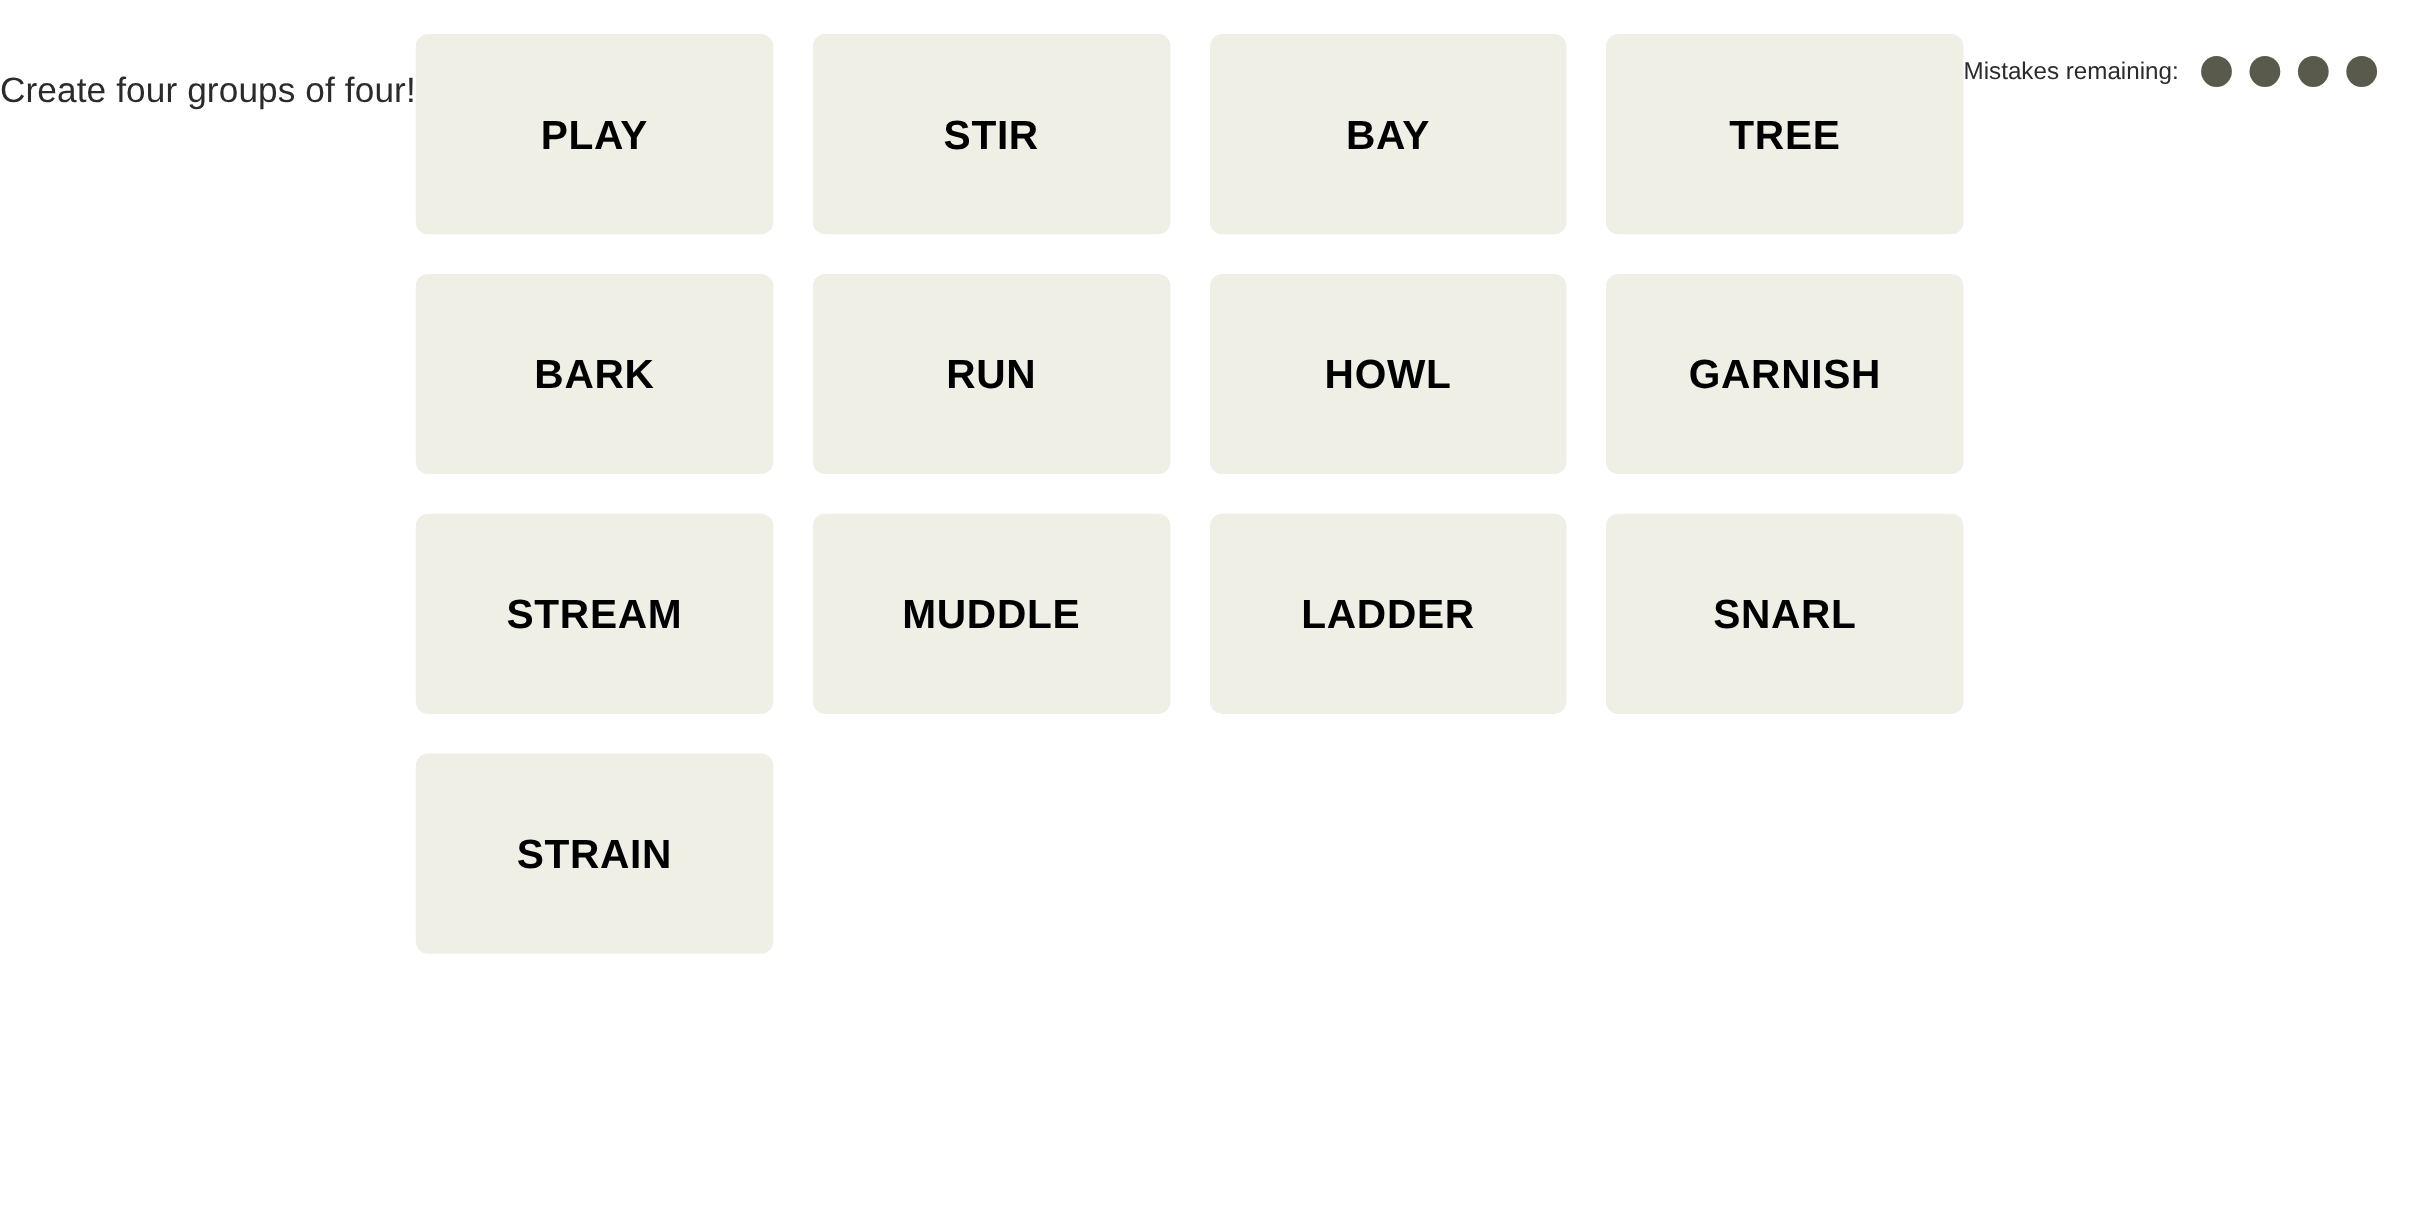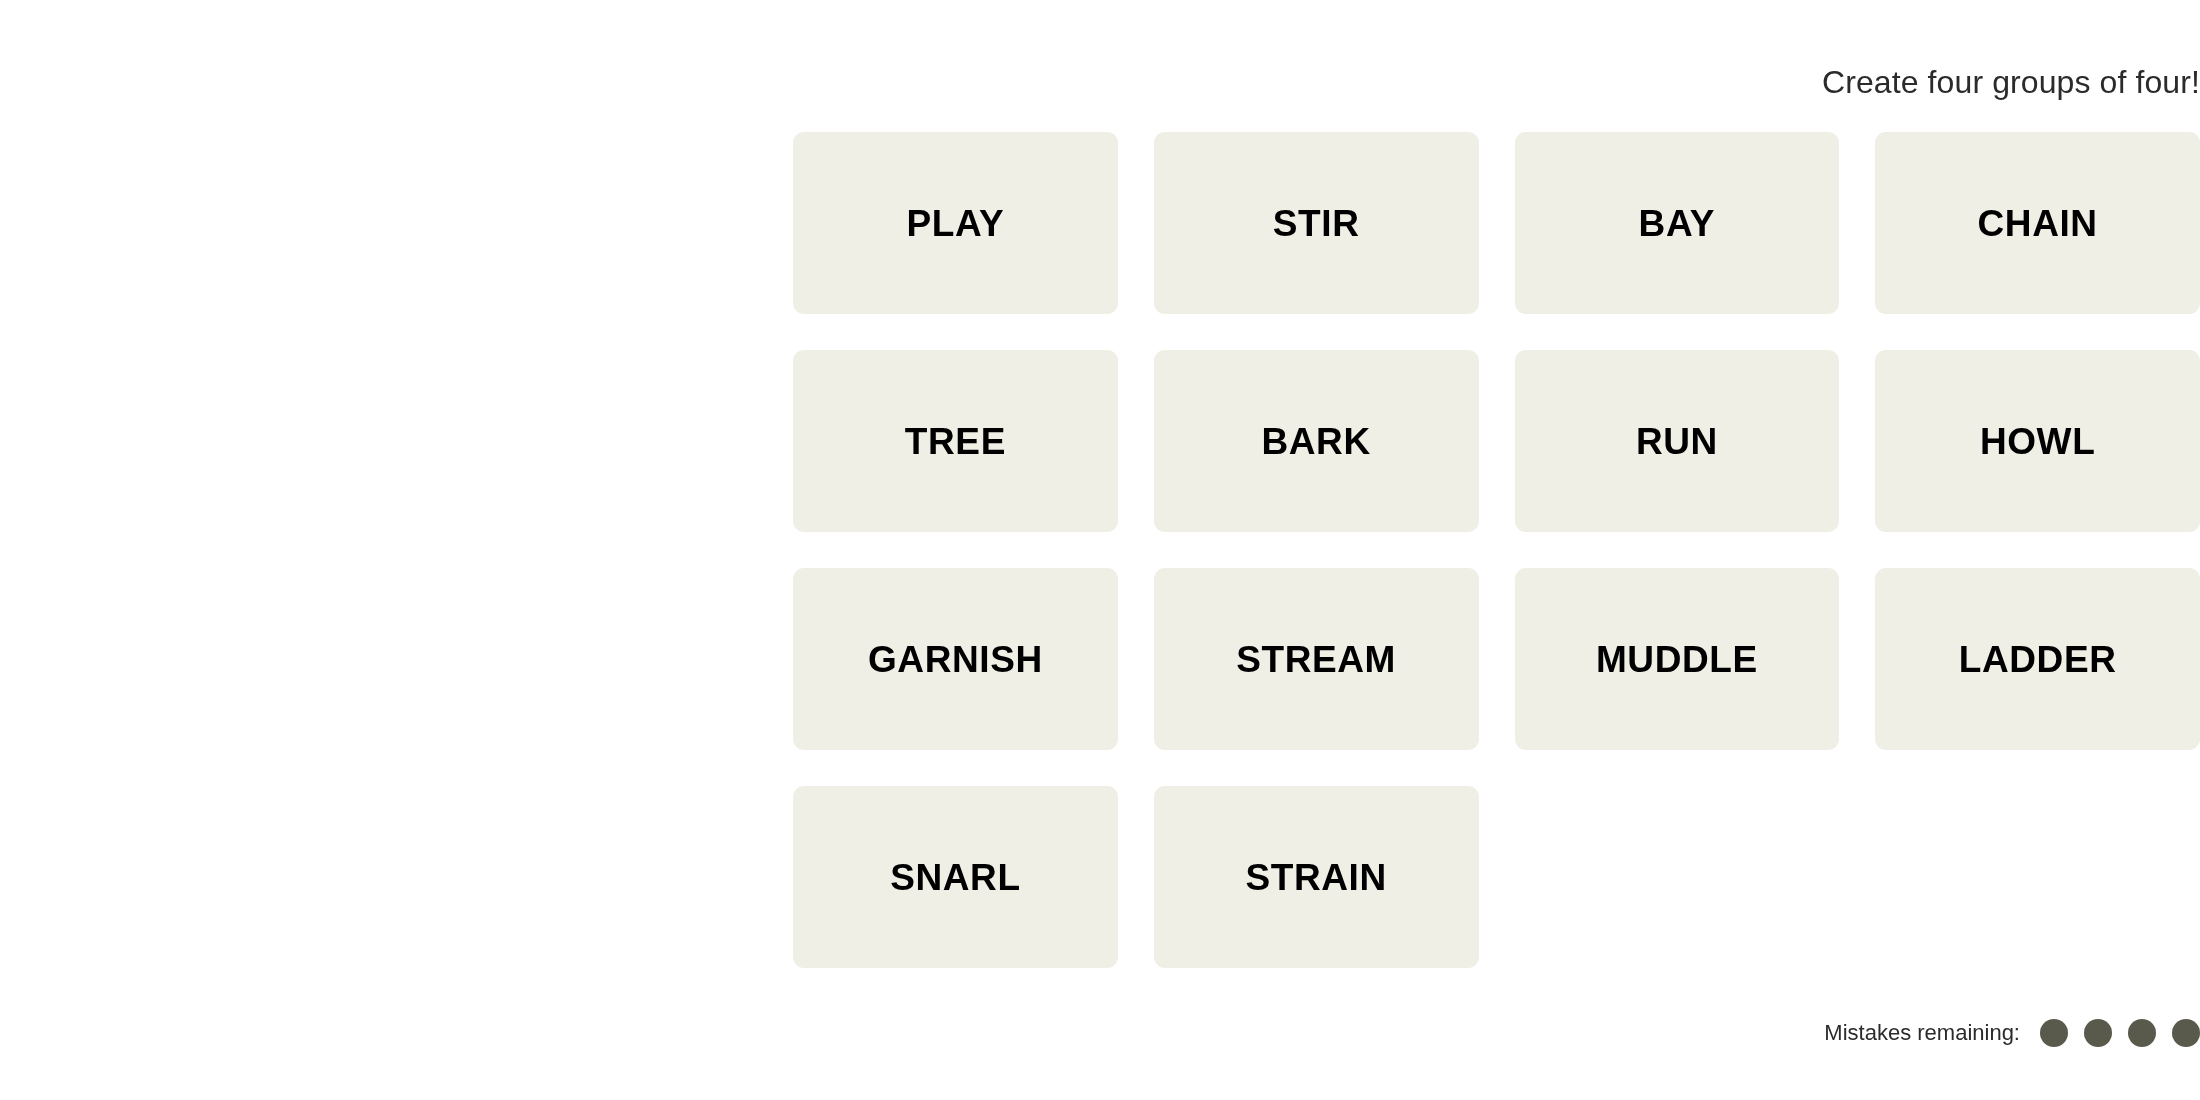--- a/index.html
+++ b/index.html
@@ -12,22 +12,22 @@
     background: #ffffff;
     font-family: "Liberation Sans", sans-serif;
     overflow: hidden;
   }
 
   #game-root {
     position: relative;
     width: 2200px;
     height: 1100px;
     display: flex;
-    flex-direction: column;
-    align-items: flex-end;
+    flex-direction: row;
+    align-items: flex-start;
   }
 
   
   #instruction {
     margin-top: 63px;
     font-size: 32px;
     line-height: 38px;
     font-weight: 400;
     color: #2b2b2b;
     letter-spacing: 0.1px;
@@ -114,23 +114,20 @@
 
     <button class="tile">
       <span class="tile-label">PLAY</span>
     </button>
     <button class="tile">
       <span class="tile-label">STIR</span>
     </button>
     <button class="tile">
       <span class="tile-label">BAY</span>
     </button>
-    <button class="tile">
-      <span class="tile-label">CHAIN</span>
-    </button>
 
     <button class="tile">
       <span class="tile-label">TREE</span>
     </button>
     <button class="tile">
       <span class="tile-label">BARK</span>
     </button>
     <button class="tile">
       <span class="tile-label">RUN</span>
     </button>

